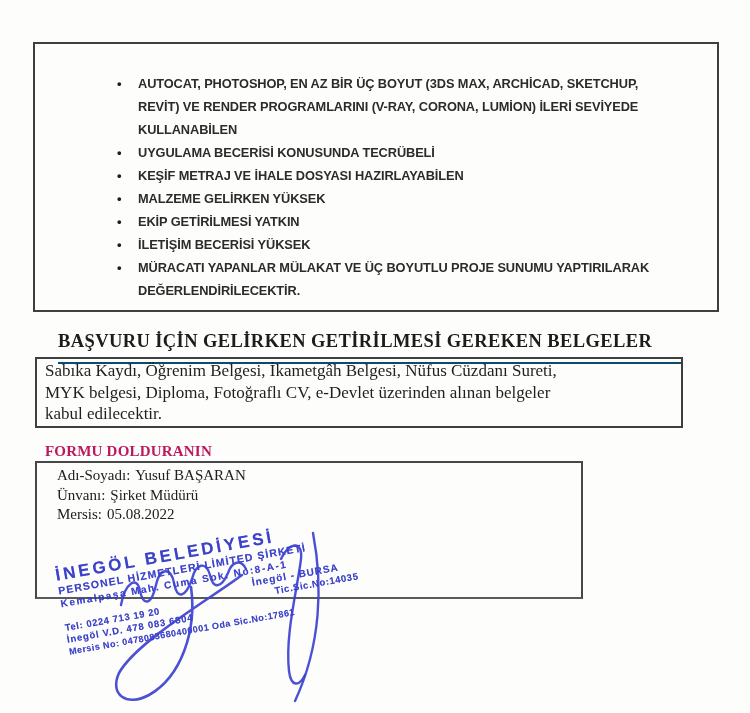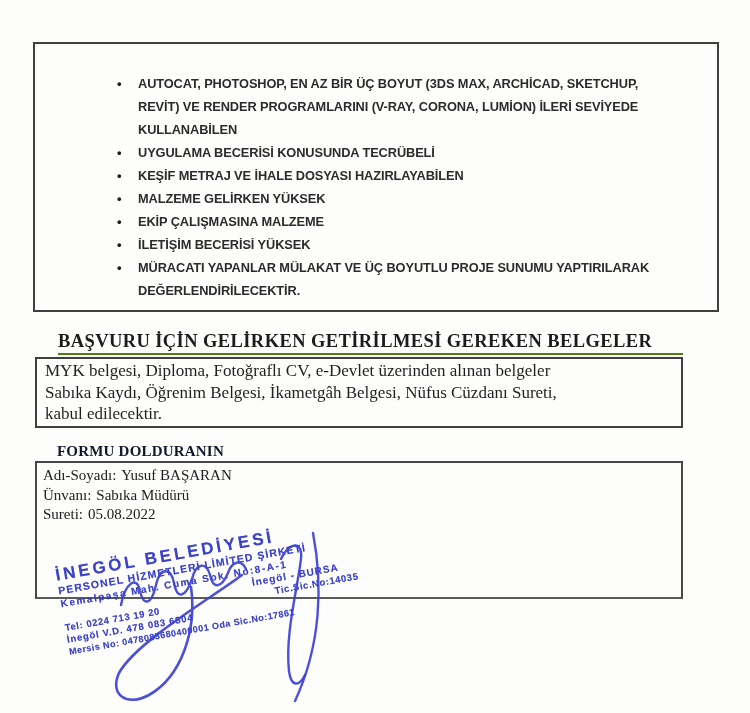--- a/index.html
+++ b/index.html
@@ -28,47 +28,46 @@
   }
   .bullet-dot{
     flex:0 0 auto;width:6px;color:#1d1d1d;font-size:13px;line-height:23px;
   }
   .bullet-text{max-width:540px;}
   
   .docs-heading{
     position:absolute;left:58px;top:331px;width:625px;
     font-weight:700;font-size:18.5px;letter-spacing:0.4px;
     color:#1c1c1c;
-    border-bottom:2px solid #4d7c0f;
-    padding-bottom:1px;
+    border-bottom:2px solid #0c4a6e;
+    padding-bottom:10px;
     white-space:nowrap;
   }
   .docs-box{
     position:absolute;left:35px;top:357px;width:648px;height:71px;
     border:2px solid #3f3f3f;box-sizing:border-box;
     padding:1px 8px;
   }
   .docs-line{
     font-size:17px;line-height:21.5px;color:#1f1f1f;white-space:nowrap;
   }
   
   .form-heading{
     position:absolute;left:45px;top:443px;
-    font-weight:700;font-size:15px;letter-spacing:0.2px;color:#0f172a;
+    font-weight:700;font-size:15px;letter-spacing:0.2px;color:#be185d;
     white-space:nowrap;
-    margin-left:12px;
   }
   .form-box{
-    position:absolute;left:35px;top:461px;width:648px;height:138px;
+    position:absolute;left:35px;top:461px;width:548px;height:138px;
     border-top:2px solid #474747;
     border-left:2px solid #474747;
     border-right:2px solid #474747;
     border-bottom:2px solid #5a5a5a;
     box-sizing:border-box;
-    padding:3px 6px;
+    padding:3px 20px;
   }
   .form-row{font-size:15px;line-height:19.5px;color:#202020;white-space:nowrap;}
   .form-row .lbl{margin-right:5px;}
   
   .stamp{
     position:absolute;left:54px;top:566px;width:302px;
     transform:rotate(-10deg);
     transform-origin:0 0;
     font-family:"Liberation Sans", sans-serif;
     font-weight:700;
@@ -108,50 +107,50 @@
       <div class="bullet-item">
         <span class="bullet-dot">•</span>
         <span class="bullet-text">KEŞİF METRAJ VE İHALE DOSYASI HAZIRLAYABİLEN</span>
       </div>
       <div class="bullet-item">
         <span class="bullet-dot">•</span>
         <span class="bullet-text">MALZEME GELİRKEN YÜKSEK</span>
       </div>
       <div class="bullet-item">
         <span class="bullet-dot">•</span>
-        <span class="bullet-text">EKİP ÇALIŞMASINA MALZEME</span>
+        <span class="bullet-text">EKİP GETİRİLMESİ YATKIN</span>
       </div>
       <div class="bullet-item">
         <span class="bullet-dot">•</span>
         <span class="bullet-text">İLETİŞİM BECERİSİ YÜKSEK</span>
       </div>
       <div class="bullet-item">
         <span class="bullet-dot">•</span>
         <span class="bullet-text">MÜRACATI YAPANLAR MÜLAKAT VE ÜÇ BOYUTLU PROJE SUNUMU YAPTIRILARAK DEĞERLENDİRİLECEKTİR.</span>
       </div>
     </div>
   </div>
 
   <div class="docs-heading">BAŞVURU İÇİN GELİRKEN GETİRİLMESİ GEREKEN BELGELER</div>
   <div class="docs-box">
+    <div class="docs-line">Sabıka Kaydı, Öğrenim Belgesi, İkametgâh Belgesi, Nüfus Cüzdanı Sureti,</div>
     <div class="docs-line">MYK belgesi, Diploma, Fotoğraflı CV, e-Devlet üzerinden alınan belgeler</div>
-    <div class="docs-line">Sabıka Kaydı, Öğrenim Belgesi, İkametgâh Belgesi, Nüfus Cüzdanı Sureti,</div>
     <div class="docs-line">kabul edilecektir.</div>
   </div>
 
   <div class="form-heading">FORMU DOLDURANIN</div>
   <div class="form-box">
     <div class="form-row">
       <span class="lbl">Adı-Soyadı:</span><span>Yusuf BAŞARAN</span>
     </div>
     <div class="form-row">
-      <span class="lbl">Ünvanı:</span><span>Sabıka Müdürü</span>
+      <span class="lbl">Ünvanı:</span><span>Şirket Müdürü</span>
     </div>
     <div class="form-row">
-      <span class="lbl">Sureti:</span><span>05.08.2022</span>
+      <span class="lbl">Mersis:</span><span>05.08.2022</span>
     </div>
   </div>
 
   <div class="stamp" style="color: rgb(46, 53, 199);">
     <div class="s1">İNEGÖL BELEDİYESİ</div>
     <div class="s2">PERSONEL HİZMETLERİ LİMİTED ŞİRKETİ</div>
     <div class="s3">Kemalpaşa Mah.  Cuma Sok.  No:8-A-1</div>
     <div class="s4">İnegöl - BURSA</div>
     <div class="s5">
       <span>Tel: 0224 713 19 20</span>

